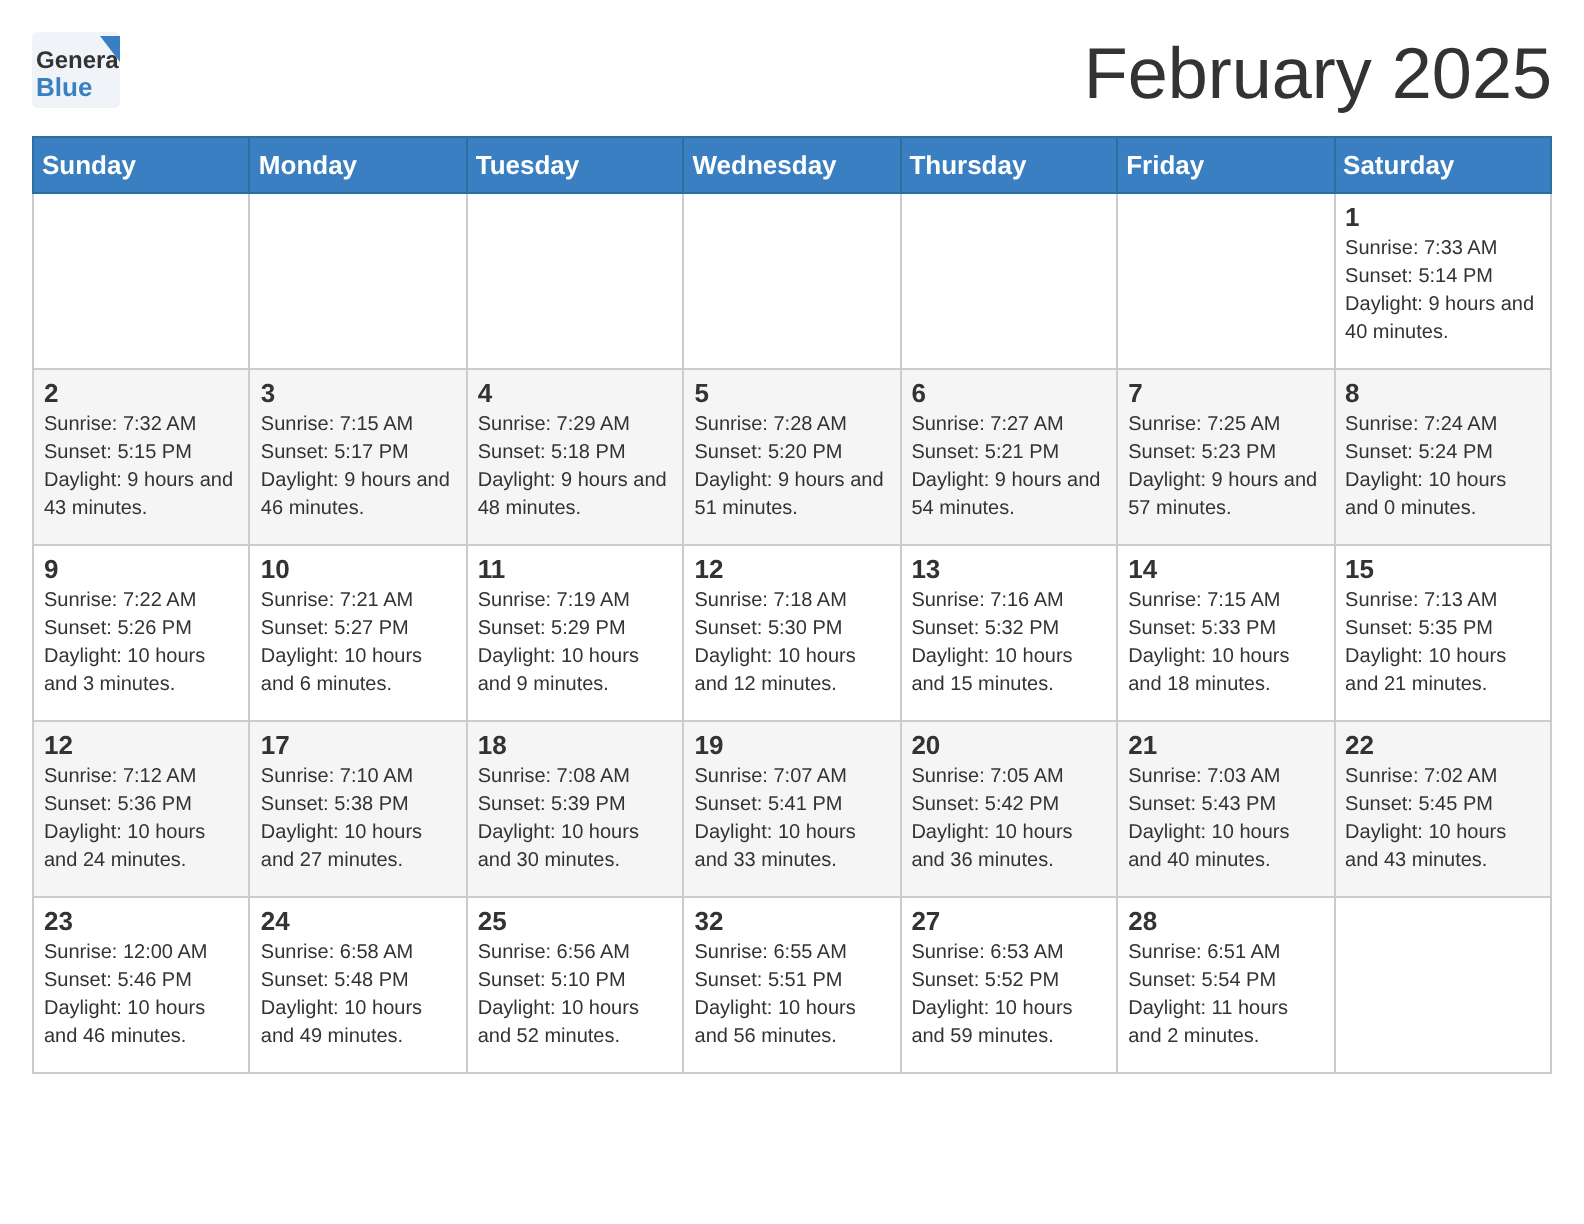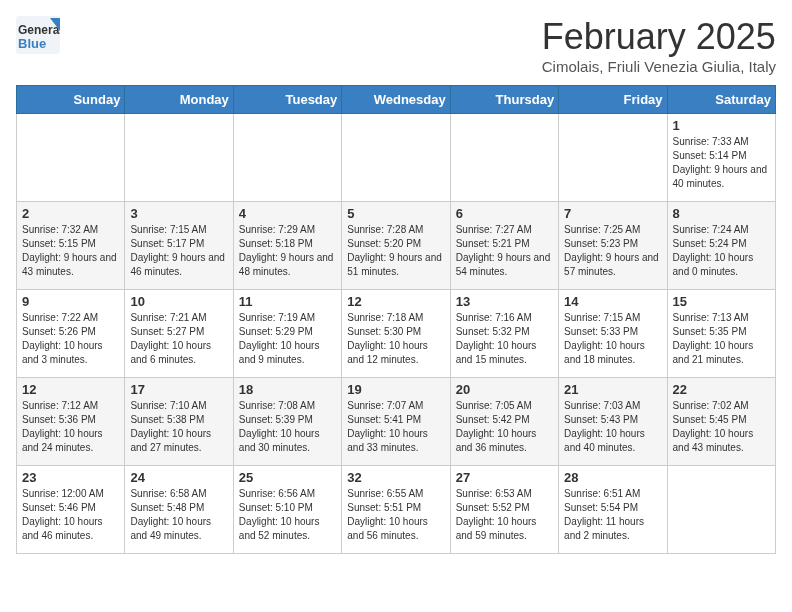--- a/index.html
+++ b/index.html
@@ -15,20 +15,21 @@
       justify-content: space-between;
       align-items: flex-start;
       margin-bottom: 10px;
     }
     .logo {
       display: flex;
       flex-direction: column;
       align-items: flex-start;
     }
     .title-area {
+      text-align: right;
     }
     .month-title {
       font-size: 36px;
       color: #333;
       font-weight: normal;
     }
     .subtitle {
       font-size: 15px;
       color: #555;
     }
@@ -36,21 +37,21 @@
       width: 100%;
       border-collapse: collapse;
       table-layout: fixed;
     }
     .calendar thead th {
       background: #3a7fc1;
       color: #fff;
       font-size: 13px;
       font-weight: bold;
       padding: 6px 4px;
-      text-align: right;
+      text-align: left;
       border: 1px solid #2a6fa0;
     }
     .calendar tbody td {
       border: 1px solid #ccc;
       vertical-align: top;
       padding: 4px 5px;
       height: 88px;
       background: #fff;
     }
     .calendar tbody tr:nth-child(even) td {
@@ -83,21 +84,20 @@
           <rect x="0" y="0" width="44" height="38" rx="3" fill="#f0f4f8"></rect>
           <text x="2" y="18" font-size="12" font-weight="bold" fill="#333" font-family="Arial">General</text>
           <text x="2" y="32" font-size="13" font-weight="bold" fill="#3a7fc1" font-family="Arial">Blue</text>
           <polygon points="34,2 44,2 44,15" fill="#3a7fc1"></polygon>
         </svg>
       </div>
     </div>
   </div>
   <div class="title-area">
     <div class="month-title">February 2025</div>
-    <div class="subtitle">Cimolais, Friuli Venezia Giulia, Italy</div>
   </div>
 </div>
 
 <table class="calendar">
   <thead>
     <tr>
     <th>Sunday</th>
         <th>Monday</th>
         <th>Tuesday</th>
         <th>Wednesday</th>

